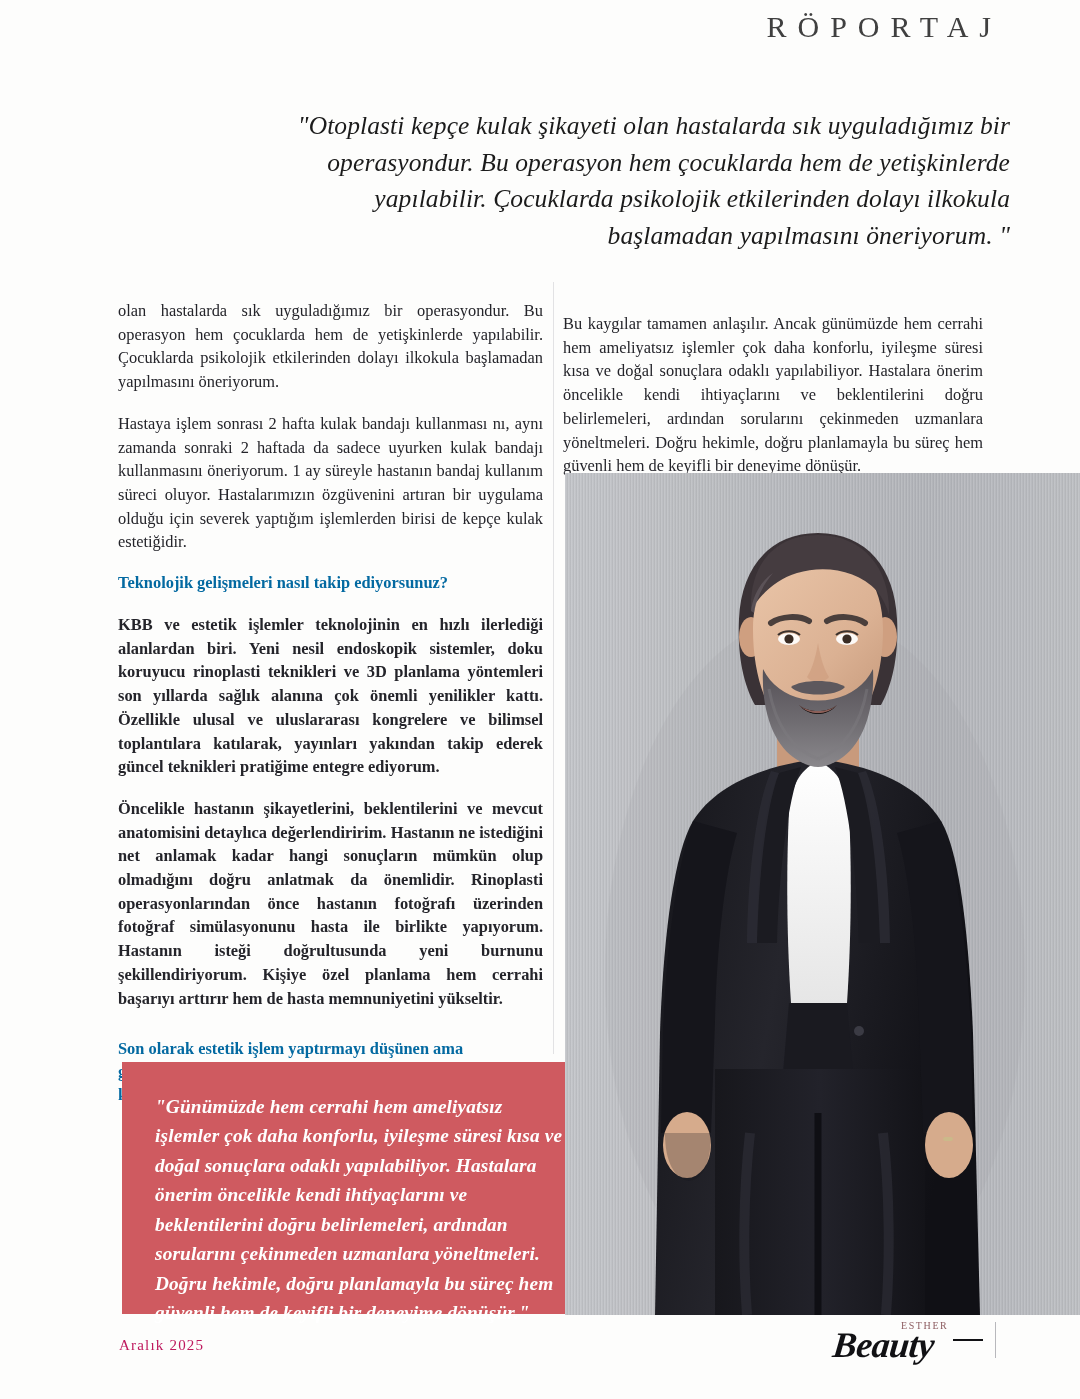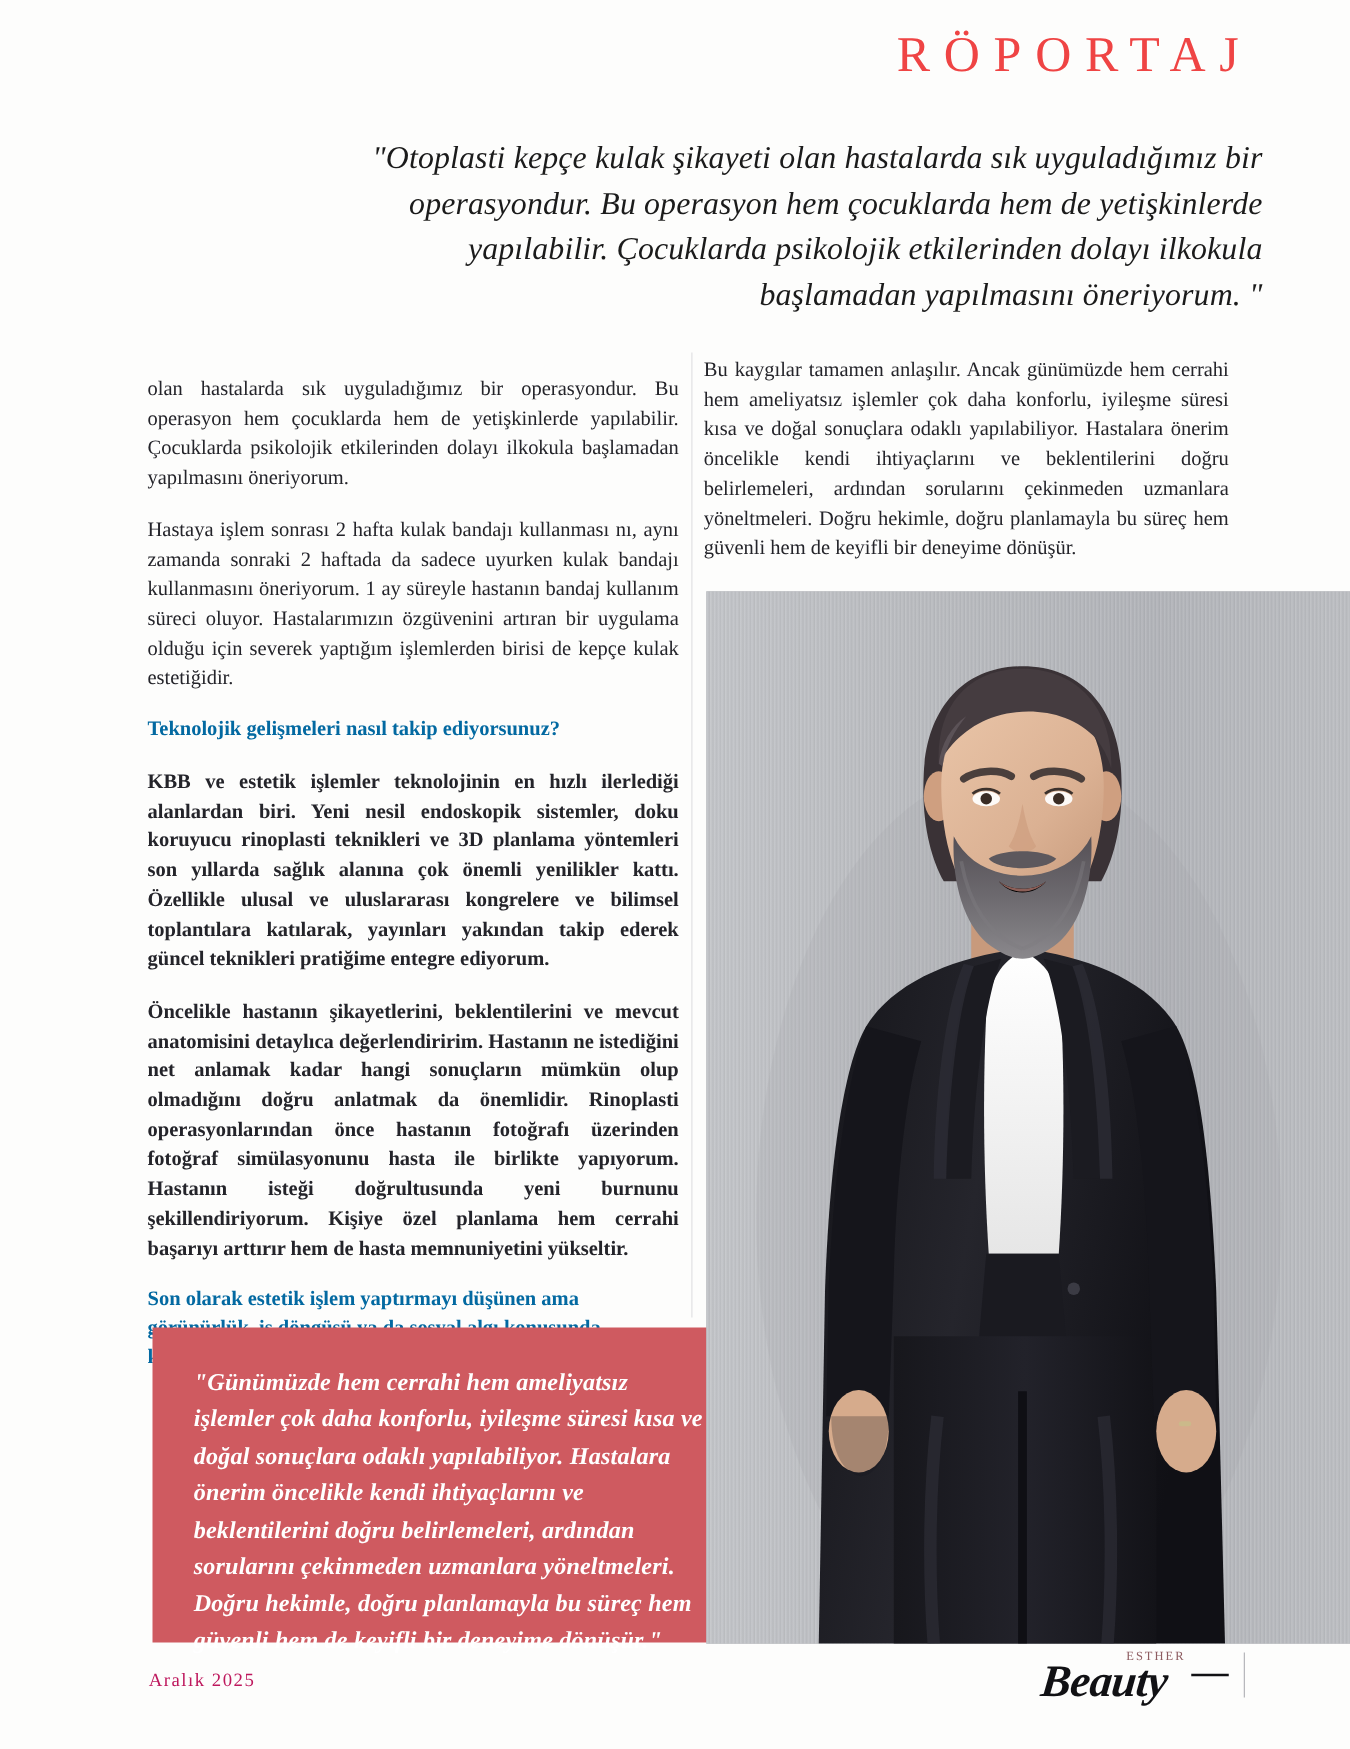--- a/index.html
+++ b/index.html
@@ -17,26 +17,26 @@
 
   .page {
     position: absolute;
     inset: 0;
     background: #fdfdfc;
   }
 
   
   .kicker {
     position: absolute;
-    top: 24px;
+    top: 12px;
     right: 78px;
     font-family: "Liberation Serif", serif;
-    font-size: 40px;
+    font-size: 30px;
     letter-spacing: 11px;
-    color: #ef4444;
+    color: #404040;
     font-weight: 400;
     line-height: 1;
     white-space: nowrap;
   }
 
   
   .lead-quote {
     position: absolute;
     left: 245px;
     top: 108px;
@@ -75,21 +75,21 @@
     width: 425px;
   }
   .col-right {
     left: 563px;
     top: 284px;
     width: 420px;
   }
   .col p {
     margin: 0 0 18px 0;
   }
-  .col p:last-child { margin-bottom: 0; }
+  .col p:last-child { margin-bottom: 0; margin-top: 28px; }
 
   .q-head {
     font-weight: bold;
     color: #0369a1;
     margin: 0;
     text-align: left;
     line-height: 1.4;
   }
   .q-body {
     margin: 0 0 18px 0;

